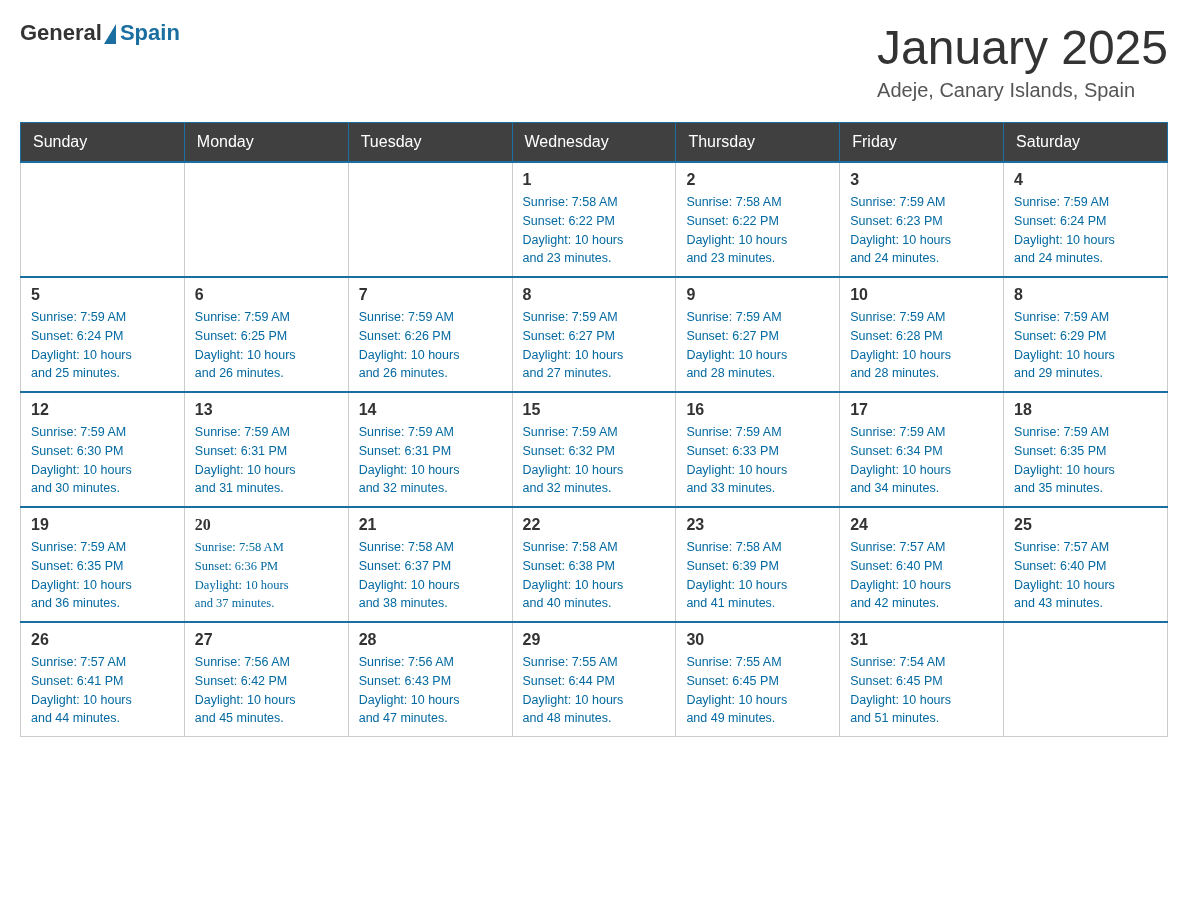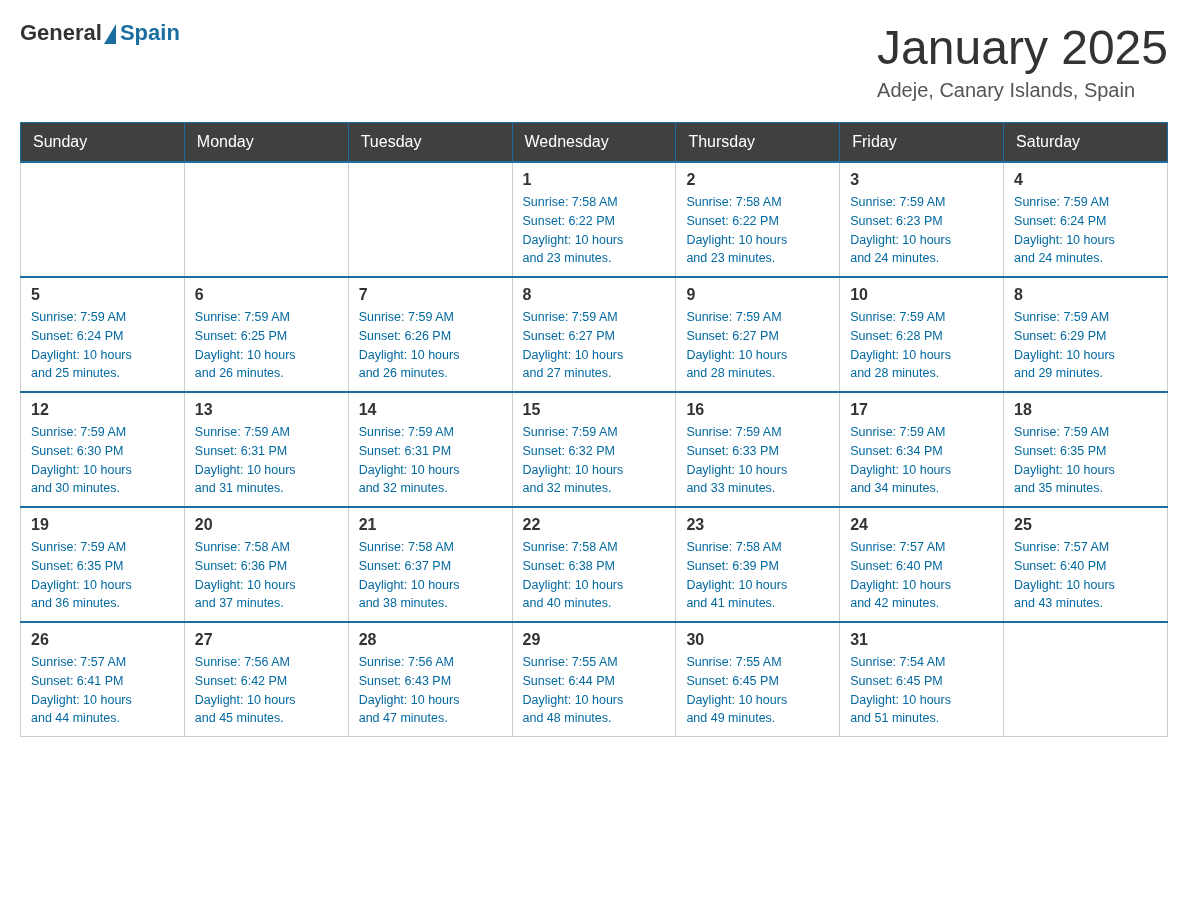--- a/index.html
+++ b/index.html
@@ -212,21 +212,21 @@
         <td style="border-top: 2px solid rgb(26, 111, 160);">
           <div class="day-number">18</div>
           <div class="day-info">Sunrise: 7:59 AM<br>Sunset: 6:35 PM<br>Daylight: 10 hours<br>and 35 minutes.</div>
         </td>
       </tr>
       <tr style="border-top: 2px solid rgb(26, 111, 160); margin-top: 24px;">
         <td style="border-top: 2px solid rgb(26, 111, 160);">
           <div class="day-number">19</div>
           <div class="day-info">Sunrise: 7:59 AM<br>Sunset: 6:35 PM<br>Daylight: 10 hours<br>and 36 minutes.</div>
         </td>
-        <td style="border-top: 2px solid rgb(26, 111, 160);">
+        <td style="border-top: 2px solid rgb(26, 111, 160); font-family: Liberation Serif, serif;">
           <div class="day-number">20</div>
           <div class="day-info">Sunrise: 7:58 AM<br>Sunset: 6:36 PM<br>Daylight: 10 hours<br>and 37 minutes.</div>
         </td>
         <td style="border-top: 2px solid rgb(26, 111, 160);">
           <div class="day-number">21</div>
           <div class="day-info">Sunrise: 7:58 AM<br>Sunset: 6:37 PM<br>Daylight: 10 hours<br>and 38 minutes.</div>
         </td>
         <td style="border-top: 2px solid rgb(26, 111, 160); border-radius: 28px;">
           <div class="day-number">22</div>
           <div class="day-info">Sunrise: 7:58 AM<br>Sunset: 6:38 PM<br>Daylight: 10 hours<br>and 40 minutes.</div>

